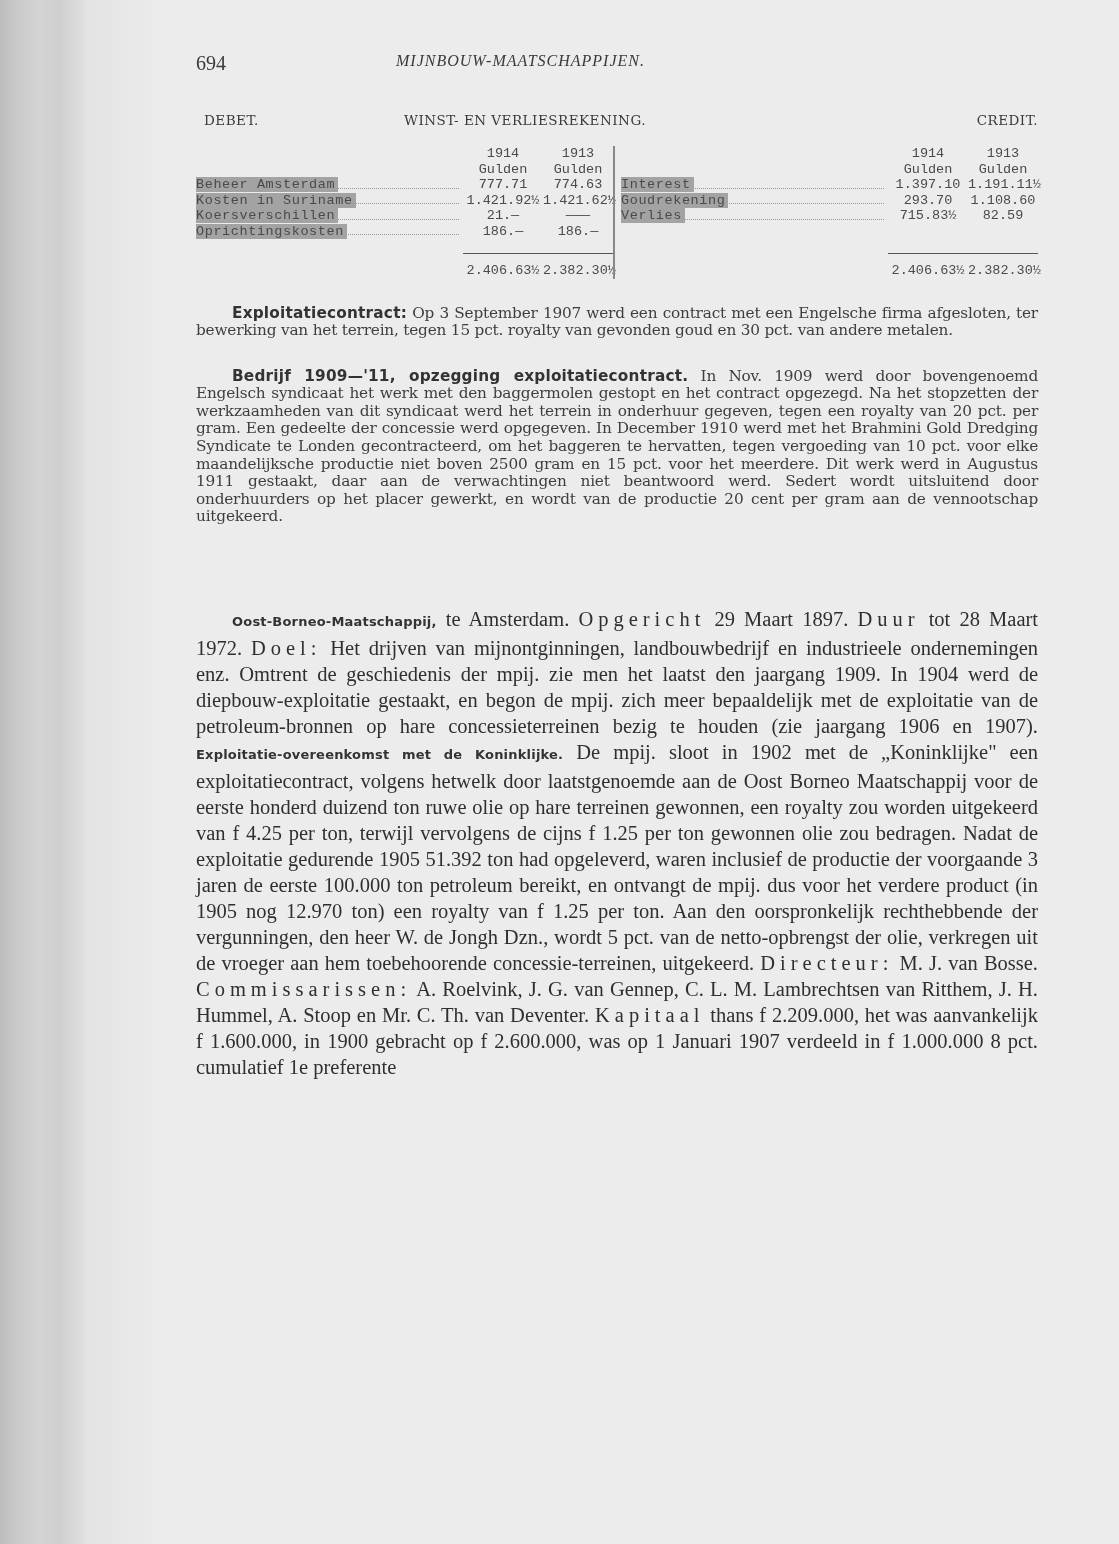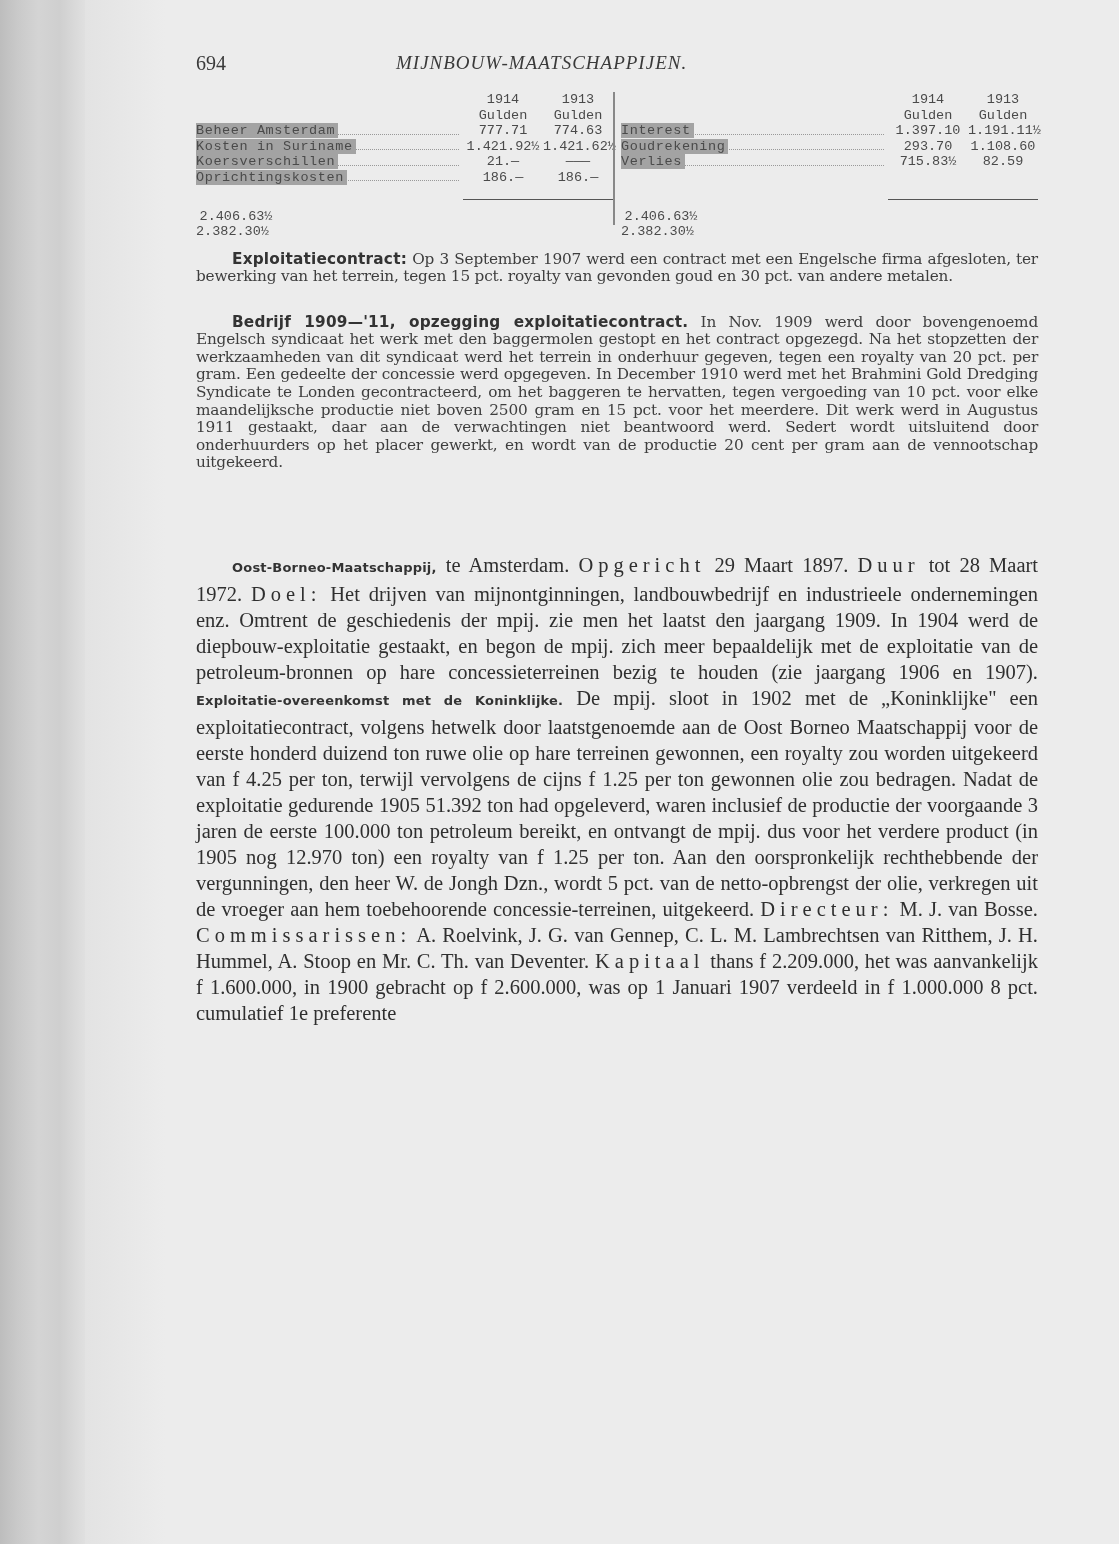--- a/index.html
+++ b/index.html
@@ -21,21 +21,21 @@
   .page {
     position: absolute; left: 196px; top: 52px; width: 842px;
   }
   .running-head {
     position: relative; height: 40px;
     font-size: 19px;
   }
   .page-no { position: absolute; left: 0; top: 0; font-family: "Liberation Serif", serif; font-size: 20px; }
   .running-title {
     position: absolute; left: 200px; top: 0;
-    font-style: italic; letter-spacing: 1px; font-size: 19px;
+    font-style: italic; letter-spacing: 1px; font-size: 16px;
     font-family: "Liberation Serif", serif;
   }
   .acct-head {
     position: relative; height: 34px; margin-top: 20px;
     font-size: 13.5px; letter-spacing: 0.5px;
     font-family: "DejaVu Serif", serif;
   }
   .acct-head span { position: absolute; top: 0; }
   .acct-debet { left: 8px; }
   .acct-title { left: 208px; }
@@ -52,21 +52,21 @@
   .row .label .txt { background: #a3a3a3; padding-right: 3px; position: relative; z-index: 1; letter-spacing: 0.6px; }
   .row .label::after {
     content: ""; position: absolute; left: 0; right: 4px; bottom: 4px;
     border-bottom: 1px dotted #999;
   }
   .row.nodots .label::after { display: none; }
   .row .v { width: 80px; text-align: center; }
   .row .v.last { width: 70px; }
   .total-rule { display: flex; justify-content: flex-end; margin-top: 14px; }
   .total-rule div { width: 150px; border-top: 1px solid #555; }
-  .row.total { margin-top: 9px; flex-direction: column; }
+  .row.total { margin-top: 9px; }
 
   p.para {
     margin: 0; font-size: 15.3px; line-height: 17.6px; text-align: justify;
     font-family: "DejaVu Serif", serif; letter-spacing: -0.2px; color: #3e3e3e;
   }
   .indent { text-indent: 36px; }
   .bold-sans { font-family: "DejaVu Sans", sans-serif; font-weight: bold; color: #333; letter-spacing: 0.2px; }
   .big {
     margin: 0; font-size: 20.5px; line-height: 26px; text-align: justify;
     font-family: "Liberation Serif", serif; color: #2f2f2f;
@@ -80,20 +80,25 @@
 <div class="gutter"></div>
 <div class="gutter-shade"></div>
 
 <div class="page">
 
   <div class="running-head">
     <span class="page-no">694</span>
     <span class="running-title">MIJNBOUW-MAATSCHAPPIJEN.</span>
   </div>
 
+  <div class="acct-head">
+    <span class="acct-debet">DEBET.</span>
+    <span class="acct-title">WINST- EN VERLIESREKENING.</span>
+    <span class="acct-credit">CREDIT.</span>
+  </div>
 
   <div class="acct-table">
     <div class="side left">
       <div class="row nodots">
         <span class="label"></span>
         <span class="v">1914</span>
         <span class="v last">1913</span>
       </div>
       <div class="row nodots">
         <span class="label"></span>

